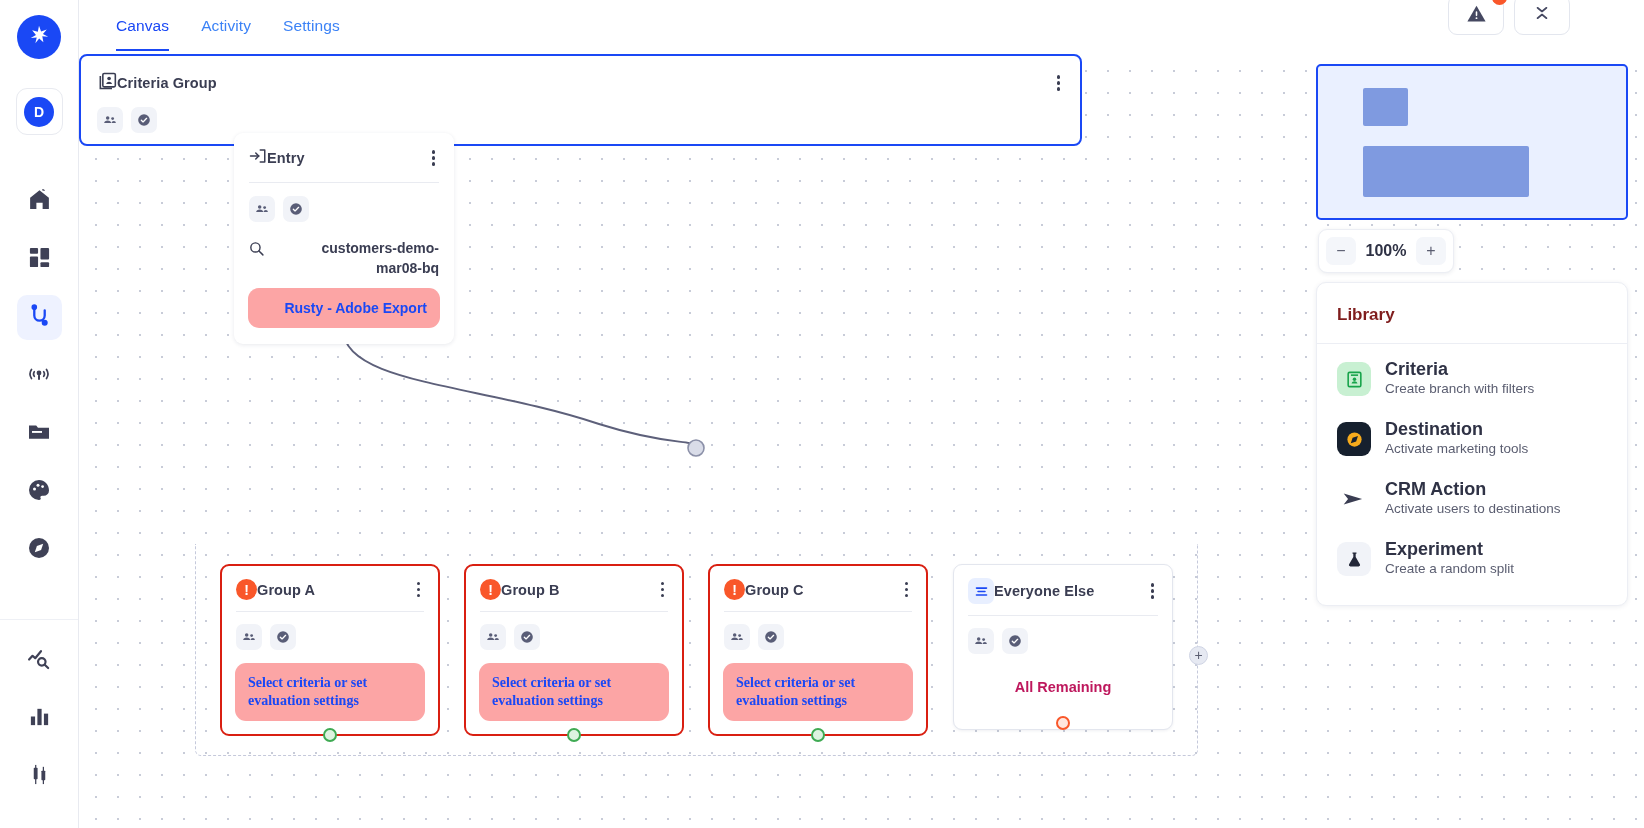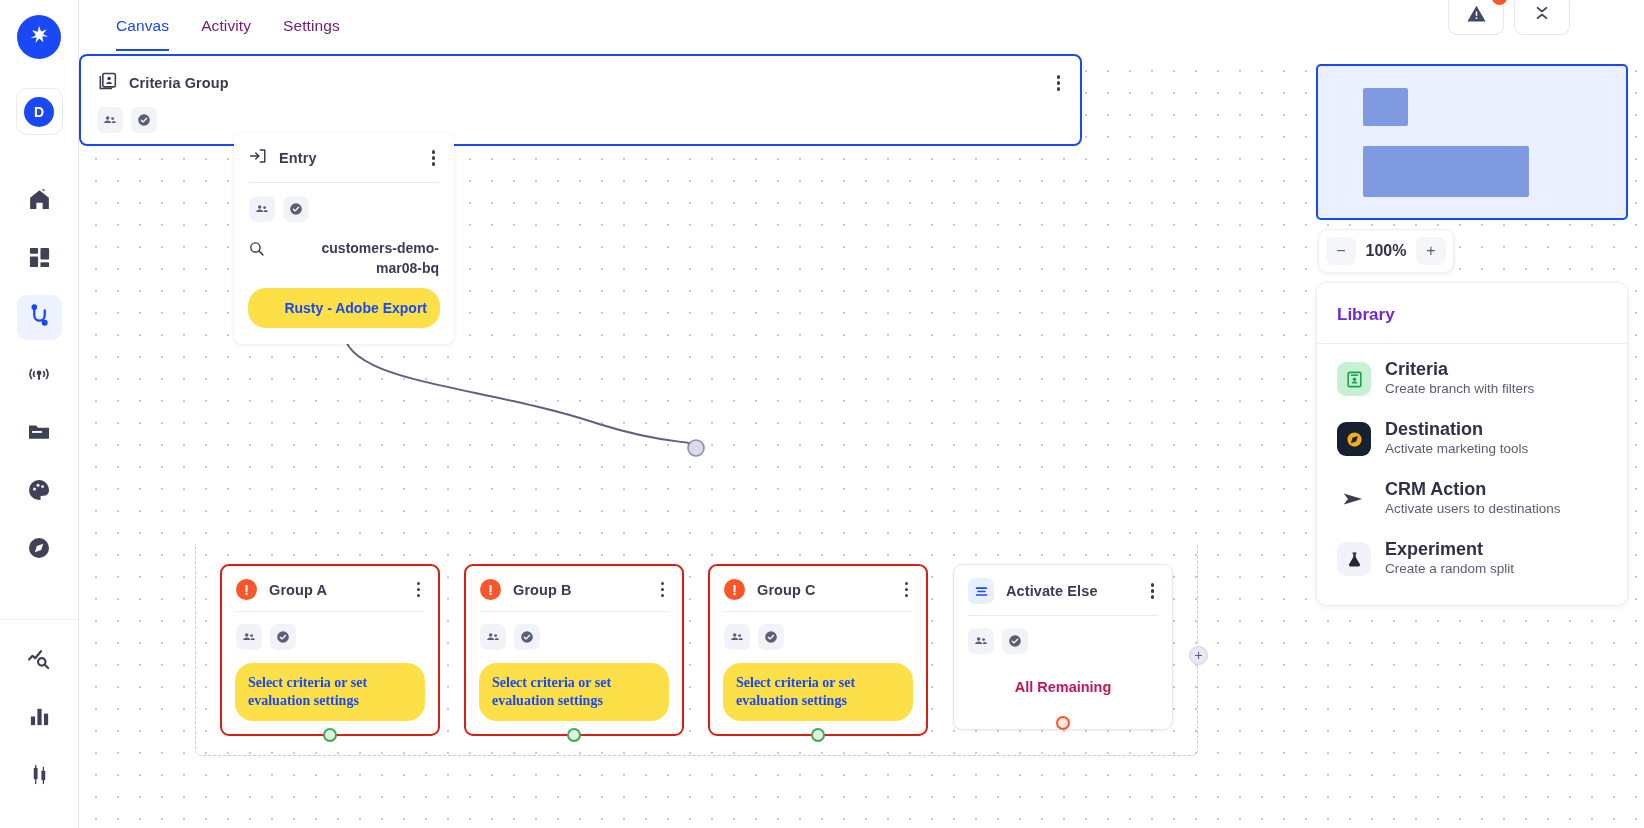--- a/index.html
+++ b/index.html
@@ -45,21 +45,21 @@
     border-top: 1px solid #eef0f5; width: 100%; padding-top: 18px;
   }
 
   
   #topbar {
     position: absolute; left: 79px; top: 0; right: 0; height: 58px;
     background: #fff; border-bottom: 1px solid #e8eaf0;
   }
   .tabs { position: absolute; left: 37px; top: 0; display: flex; height: 54px; align-items: flex-start; }
   .tab {
-    font-size: 15.5px; color: #701a75; padding: 17px 0 14px 0; margin-right: 32px;
+    font-size: 15.5px; color: #3b82f6; padding: 17px 0 14px 0; margin-right: 32px;
     cursor: pointer; border-bottom: 2.5px solid transparent; letter-spacing: .1px;
   }
   .tab.active { color: #1a48f5; border-bottom-color: #1a48f5; font-weight: 400; }
   .topbtns { position: absolute; right: 74px; top: 0; display: flex; gap: 10px; padding-top: 0; }
   .topbtn {
     position: relative; width: 56px; height: 40px; border-radius: 9px;
     border: 1px solid #e3e6ee; background: #fff; cursor: pointer;
     display: flex; align-items: center; justify-content: center;
     margin-top: -5px;
   }
@@ -72,31 +72,31 @@
   #canvas {
     position: absolute; left: 79px; top: 54px; right: 0; bottom: 0;
     background-color: #fff;
     background-image: radial-gradient(#c8ccd8 1px, transparent 1.1px);
     background-size: 22px 22px; background-position: 6px 6px;
     overflow: hidden;
   }
 
   .node { position: absolute; background: #fff; border-radius: 9px; text-align: right; }
   .node-head { display: flex; align-items: center; padding: 14px 15px 13px 15px; }
-  .node-title { font-size: 14.5px; font-weight: bold; color: #3a3d52; margin-left: 12px; letter-spacing: .1px; }
+  .node-title { font-size: 14.5px; font-weight: bold; color: #3a3d52; letter-spacing: .1px; }
   .kebab { margin-left: auto; cursor: pointer; display: flex; flex-direction: column; gap: 2.5px; align-items: center; padding: 2px 4px; }
   .kebab i { width: 3.4px; height: 3.4px; border-radius: 50%; background: #3a3d52; display: block; }
   .node-div { height: 1px; background: #e9ebf1; margin: 0 15px; }
   .chips { display: flex; gap: 8px; padding: 13px 15px 0 15px; }
   .chip {
     width: 26px; height: 26px; border-radius: 7px; background: #f1f3f8;
     display: flex; align-items: center; justify-content: center; cursor: pointer;
   }
   .pill {
-    background: #fde047; border-radius: 18px; color: #1a48f5;
+    background: #fca5a5; border-radius: 11px; color: #1a48f5;
     font-size: 14px; font-weight: bold; padding: 11px 13px; line-height: 18px; cursor: pointer;
   }
 
   
   #entry { left: 155px; top: 79px; width: 220px; box-shadow: 0 1px 4px rgba(30,40,80,.10); }
   .entry-search { display: flex; align-items: flex-start; padding: 16px 15px 10px 14px; gap: 14px; }
   .entry-search-txt { font-size: 14px; font-weight: bold; color: #3a3d52; line-height: 20px; }
   .entry-pill-wrap { padding: 0 14px 16px 14px; }
 
   
@@ -160,21 +160,21 @@
     font-size: 16px; color: #5a5d70; cursor: pointer; line-height: 1;
   }
   .zb-val { font-size: 16px; font-weight: bold; color: #2f3245; text-align: right; }
 
   
   #library {
     position: absolute; right: 16px; top: 228px; width: 312px;
     background: #fff; border: 1px solid #eceef4; border-radius: 10px;
     box-shadow: 0 1px 5px rgba(30,40,80,.08); padding-bottom: 16px;
   }
-  .lib-title { font-size: 17px; font-weight: bold; color: #6d28d9; padding: 22px 20px 18px 20px; }
+  .lib-title { font-size: 17px; font-weight: bold; color: #7f1d1d; padding: 22px 20px 18px 20px; }
   .lib-div { height: 1px; background: #eceef4; }
   .lib-item { display: flex; align-items: center; gap: 14px; padding: 11px 20px; cursor: pointer; }
   .lib-ico { width: 34px; height: 34px; border-radius: 9px; display: flex; align-items: center; justify-content: center; flex: none; }
   .lib-name { font-size: 18px; font-weight: bold; color: #2f3245; line-height: 19px; }
   .lib-desc { font-size: 13.5px; color: #5a5d70; line-height: 19px; }
   .lib-first { padding-top: 16px; }
 </style>
 </head>
 <body>
 
@@ -510,21 +510,21 @@
     </div>
     <div class="port green" style="left:732px; top:674px"></div>
 
     <div class="gnode plain" style="left:874px; height:166px">
       <div class="node-head">
         <span class="list-icon">
           <svg width="15" height="15" viewBox="0 0 24 24" stroke="#1a48f5" stroke-width="2.6" stroke-linecap="round">
               <path d="M4 6.5h16M6.5 12h11M4 17.5h16"></path>
             </svg>
         </span>
-        <span class="node-title">Activate Else</span>
+        <span class="node-title">Everyone Else</span>
         <span class="kebab">
             <i></i>
             <i></i>
             <i></i>
           </span>
       </div>
       <div class="node-div"></div>
       <div class="chips">
         <span class="chip">
             <svg width="14" height="14" viewBox="0 0 24 24" fill="#595d77">

